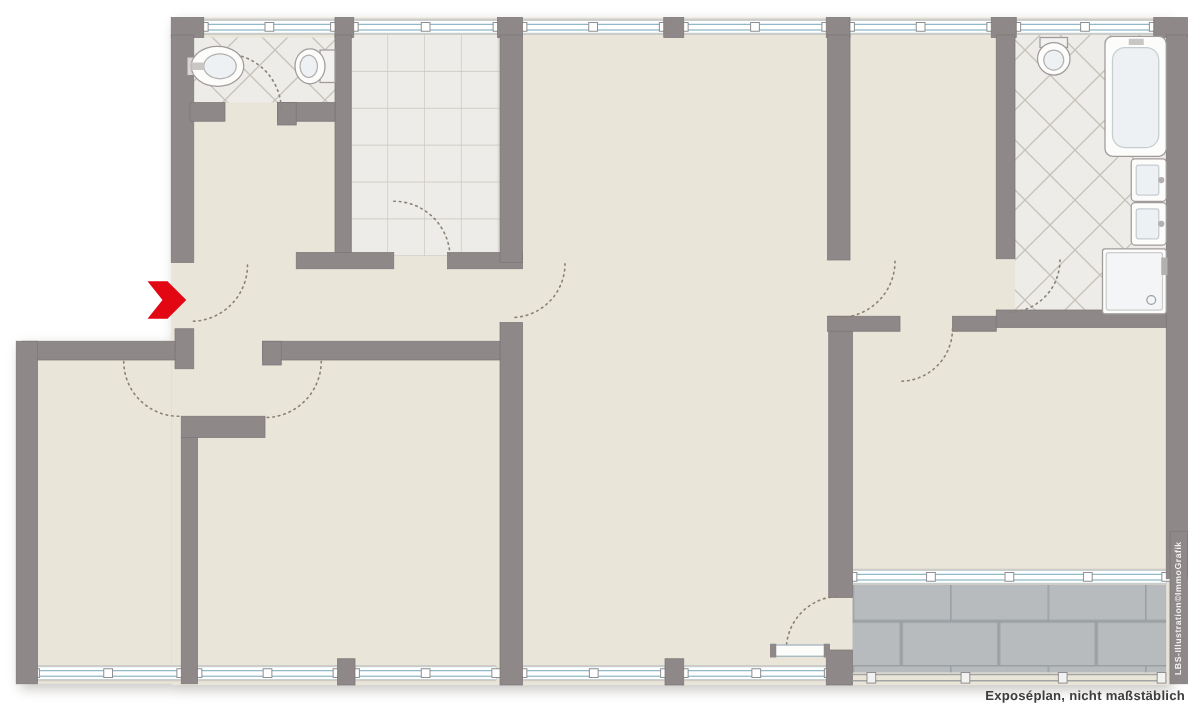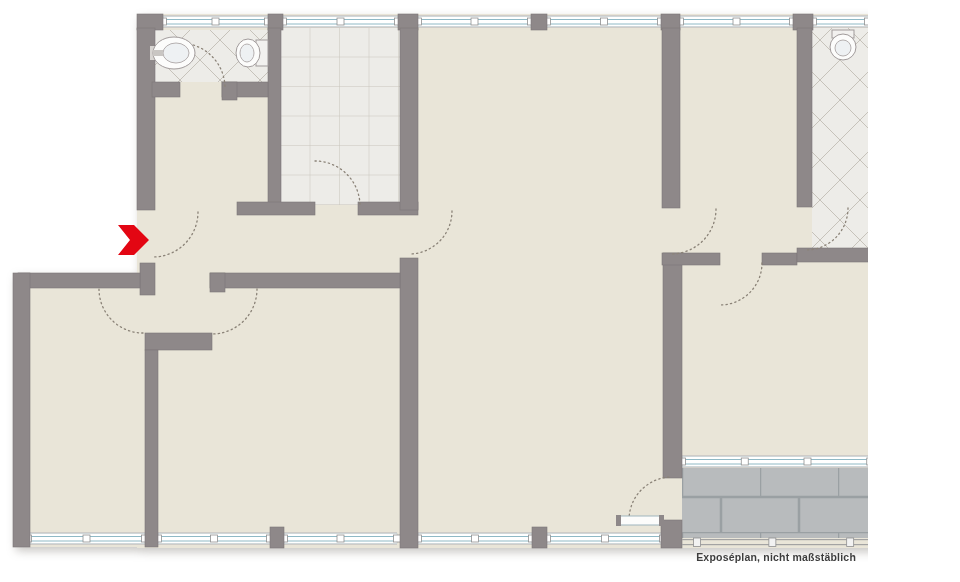--- a/index.html
+++ b/index.html
@@ -1,16 +1,16 @@
 <!DOCTYPE html>
 <html><head>
 <meta charset="utf-8">
 <style>
   html,body{margin:0;padding:0;background:#ffffff;}
-  #stage{position:relative;width:868px;height:582px;background:#ffffff;overflow:hidden;
+  #stage{position:relative;width:960px;height:582px;background:#ffffff;overflow:hidden;
          font-family:"Liberation Sans",sans-serif;}
   #plan-svg{position:absolute;left:0;top:0;}
   #g-floors{filter:drop-shadow(3px 4px 5px rgba(110,104,98,.38));}
   .caption{position:absolute;top:551px;right:12px;font-size:10.5px;font-weight:700;
            color:#3d3d3d;letter-spacing:.2px;}
   .watermark{position:absolute;left:936px;top:425px;width:14px;height:122px;
              display:flex;align-items:center;justify-content:center;}
   .watermark span{transform:rotate(-90deg);white-space:nowrap;font-size:7px;font-weight:600;
              color:rgba(255,255,255,.88);letter-spacing:.4px;}
 </style>

